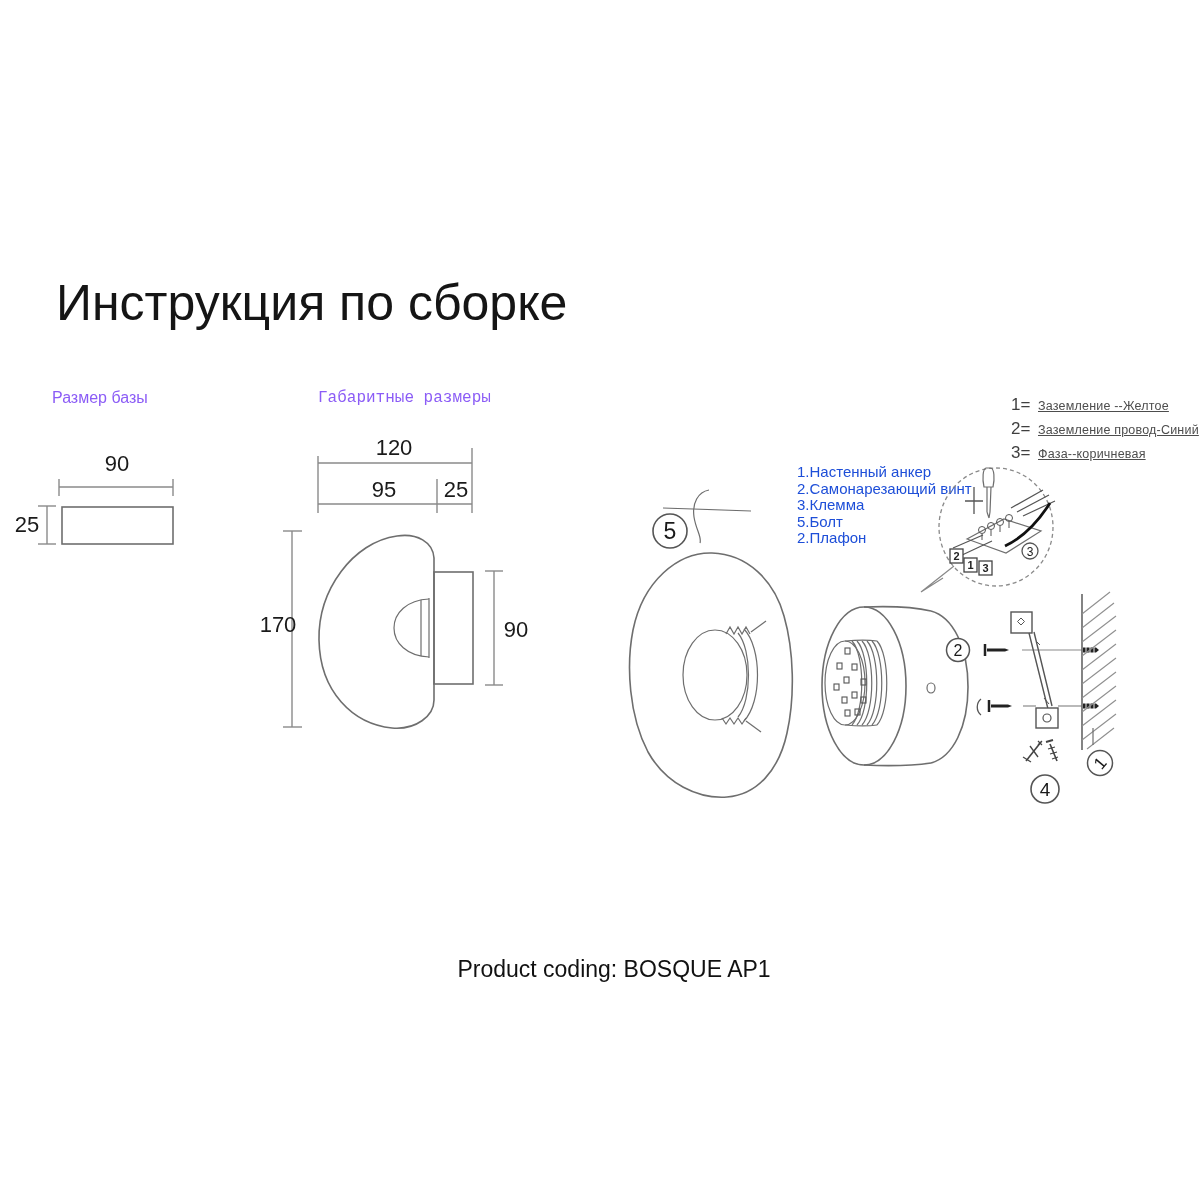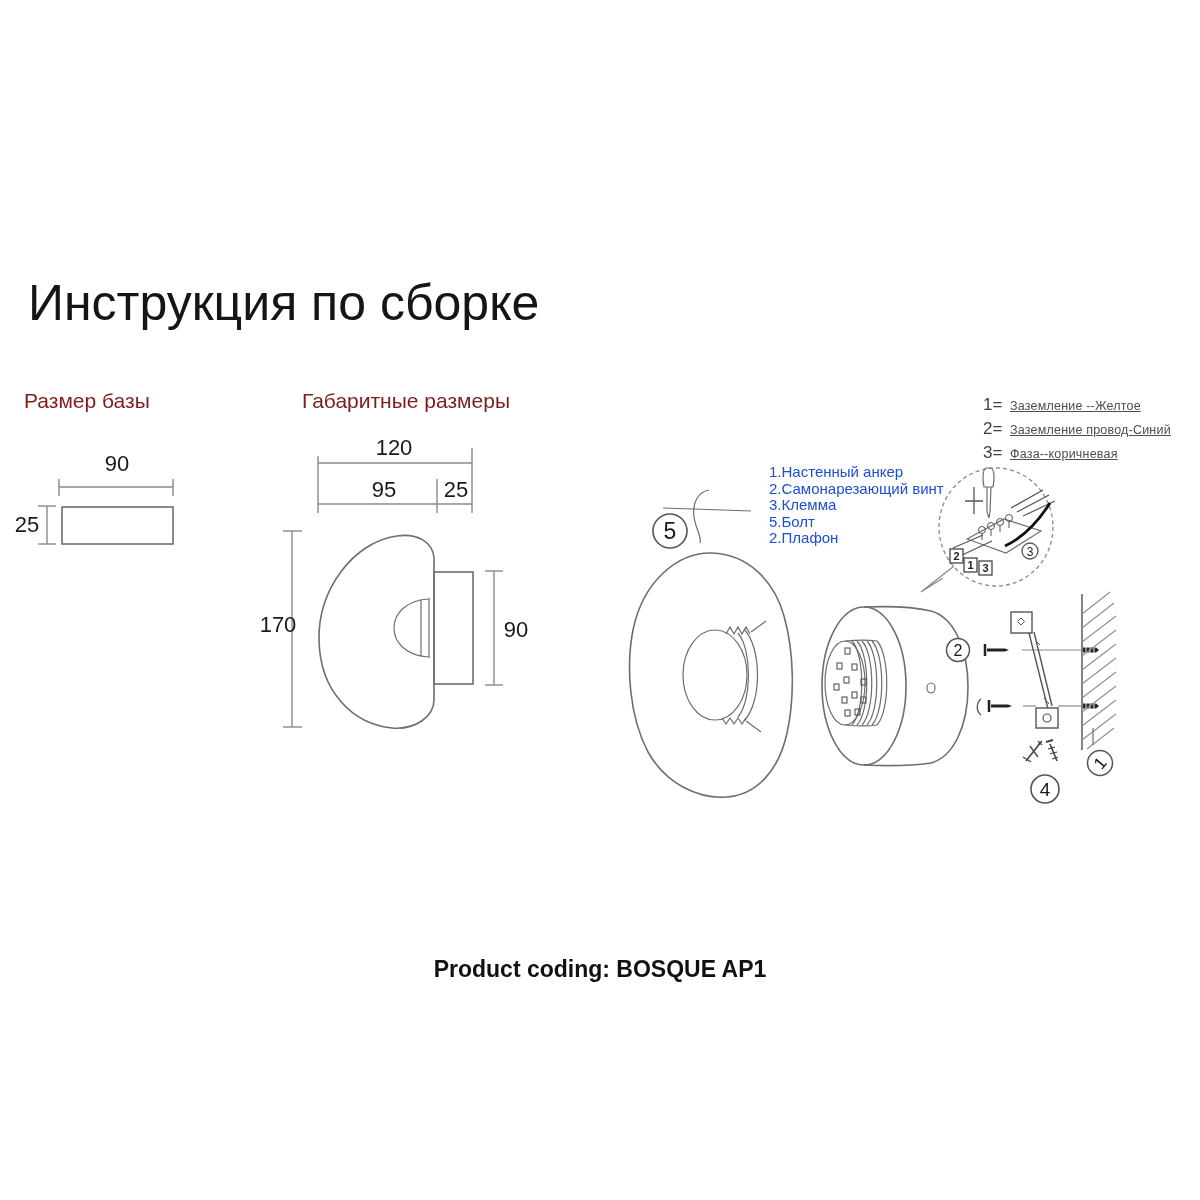--- a/index.html
+++ b/index.html
@@ -1,27 +1,27 @@
 <!DOCTYPE html>
 <html><head>
 <meta charset="utf-8">
 <style>
   html,body{margin:0;padding:0;background:#fff;}
   body{width:1200px;height:1200px;position:relative;font-family:"Liberation Sans",sans-serif;overflow:hidden;}
-  .abs{position:absolute;}
+  .abs{position:absolute;margin-left:28px;}
   #title{left:28px;top:274px;font-size:50px;color:#151515;letter-spacing:0px;white-space:nowrap;}
-  .section-label{font-size:21px;color:#7f1d1d;white-space:nowrap;}
+  .section-label{font-size:16px;color:#8b5cf6;white-space:nowrap;}
   #label-base{left:24px;top:389px;}
-  #label-overall{left:302px;top:389px;}
+  #label-overall{left:290px;top:389px;font-family:Liberation Mono, monospace;}
   #parts-list{left:769px;top:464px;font-size:15px;line-height:16.6px;color:#1d4ed8;}
   #wire-legend{left:983px;top:395px;color:#4d4d4d;}
   .legend-row{display:flex;align-items:baseline;height:24px;}
   .legend-num{font-size:17px;width:27px;color:#3f3f3f;}
   .legend-txt{font-size:12.5px;letter-spacing:0.2px;text-decoration:underline;}
-  #product-code{left:0;right:0;top:956px;text-align:center;font-size:23px;color:#111;font-weight:bold;}
+  #product-code{left:0;right:0;top:956px;text-align:center;font-size:23px;color:#111;}
   svg{position:absolute;left:0;top:0;}
   .dim{font-size:22px;fill:#1a1a1a;}
   .dimline{stroke:#8a8a8a;stroke-width:1.4;fill:none;}
   .draw{stroke:#6e6e6e;stroke-width:1.6;fill:none;}
   .draw-thin{stroke:#6e6e6e;stroke-width:1.2;fill:none;}
   .callout-circle{stroke:#555;fill:#fff;}
   .callout-num{fill:#1a1a1a;}
   .boxnum{font-size:11px;fill:#222;font-weight:bold;}
   .black{fill:#222;stroke:none;}
 </style>

